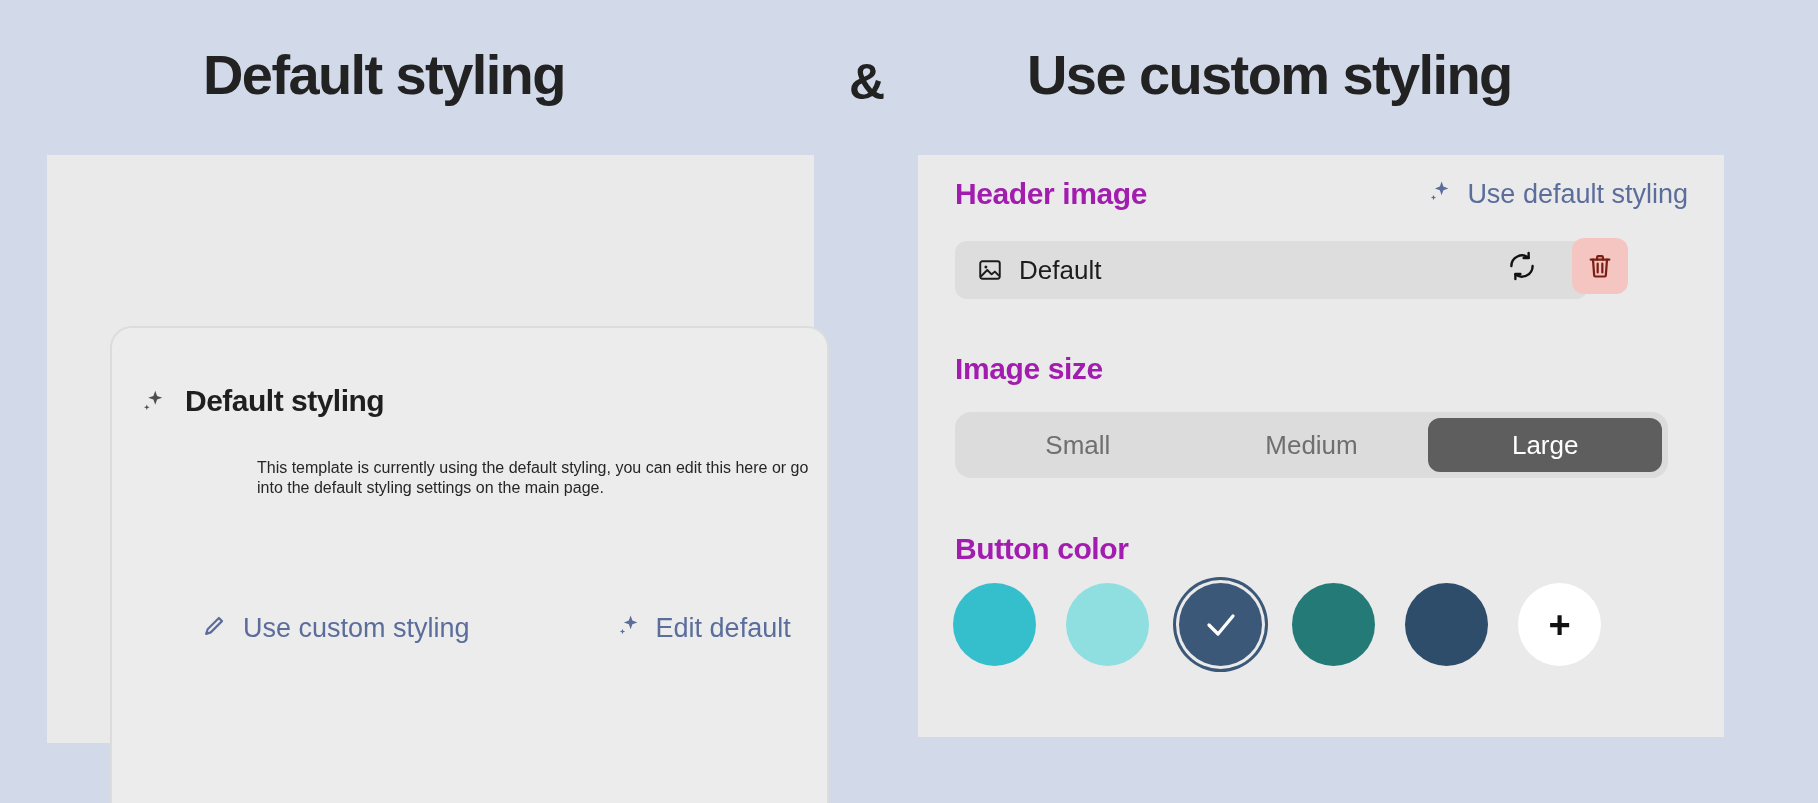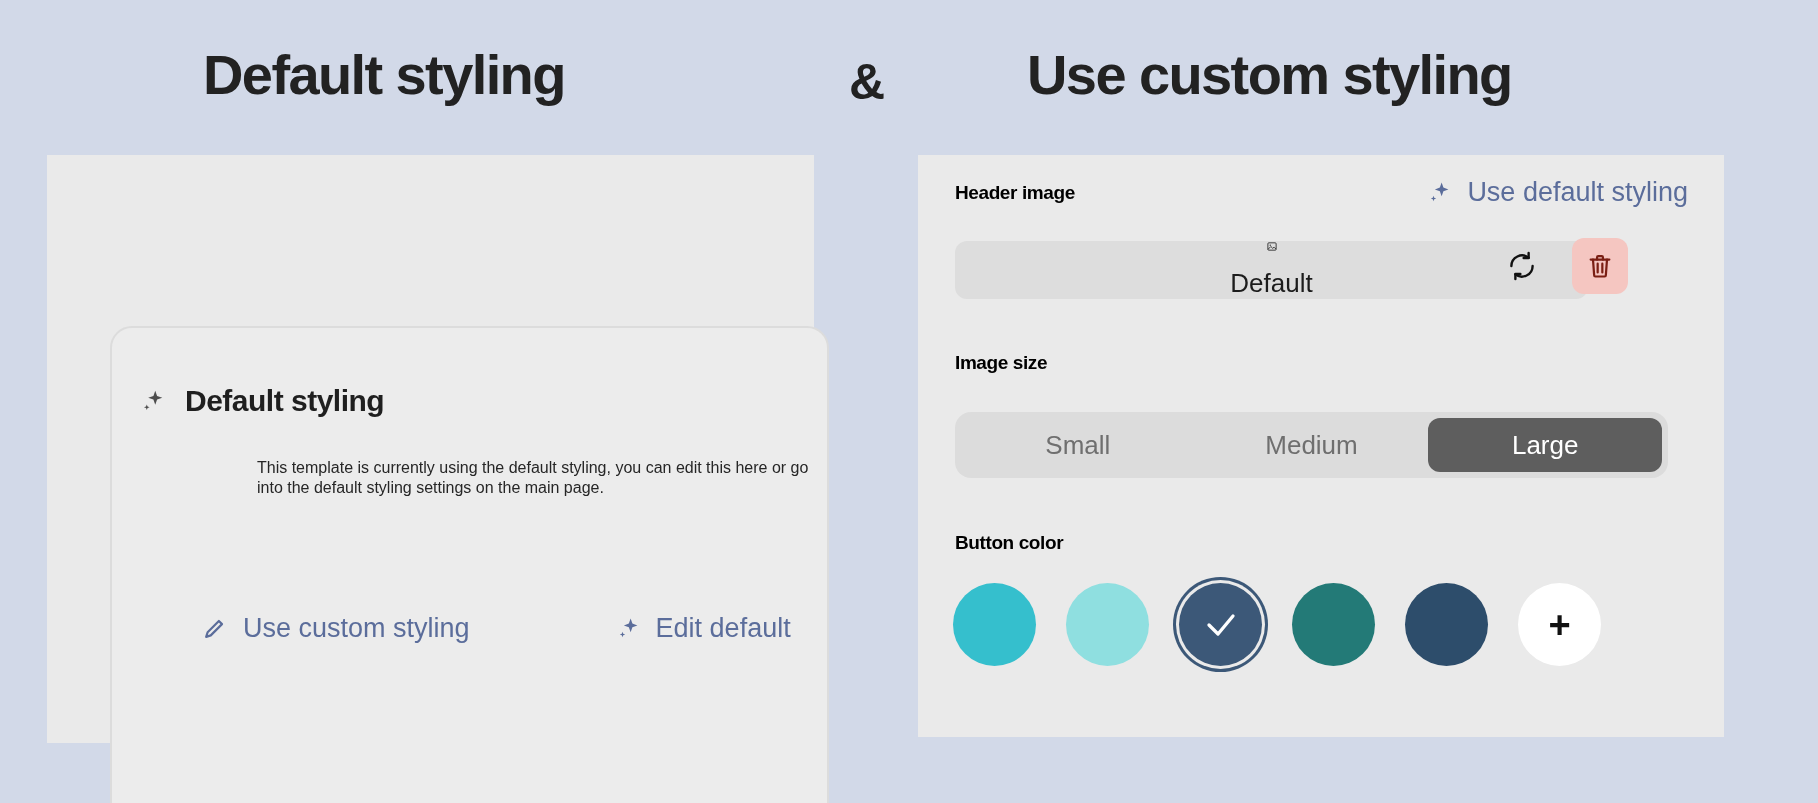--- a/index.html
+++ b/index.html
@@ -143,58 +143,56 @@
   }
   .overlay-actions {
     position: absolute;
     left: 90px; top: 285px;
     width: 640px;
     display: flex;
     align-items: center;
   }
   .link-btn {
     display: inline-flex;
-    align-items: center;
     gap: 16px;
     color: #5b6d9b;
     font-size: 27px;
     cursor: pointer;
     white-space: nowrap;
   }
   .link-edit-default { margin-left: 145px; }
 
   .sparkle, .pencil { flex: none; display: block; }
 
   
   .r-row-head {
     position: absolute;
     left: 37px; top: 22px;
     width: 733px;
     display: flex;
     align-items: center;
     justify-content: space-between;
   }
   .r-label {
-    font-size: 19px;
+    font-size: 30px;
     font-weight: 700;
-    color: #000000;
+    color: #a21caf;
     letter-spacing: -0.4px;
   }
 
   .r-field {
     position: absolute;
     left: 37px; top: 86px;
     width: 633px; height: 58px;
     background: #dddddd;
     border-radius: 12px;
     display: flex;
     align-items: center;
     gap: 16px;
     padding: 0 22px;
-    flex-direction: column;
   }
   .r-field-text {
     font-size: 26px;
     color: #1c1c1c;
   }
 
   .r-refresh-btn {
     position: absolute;
     left: 1496px; top: 240px;
     width: 52px; height: 52px;

